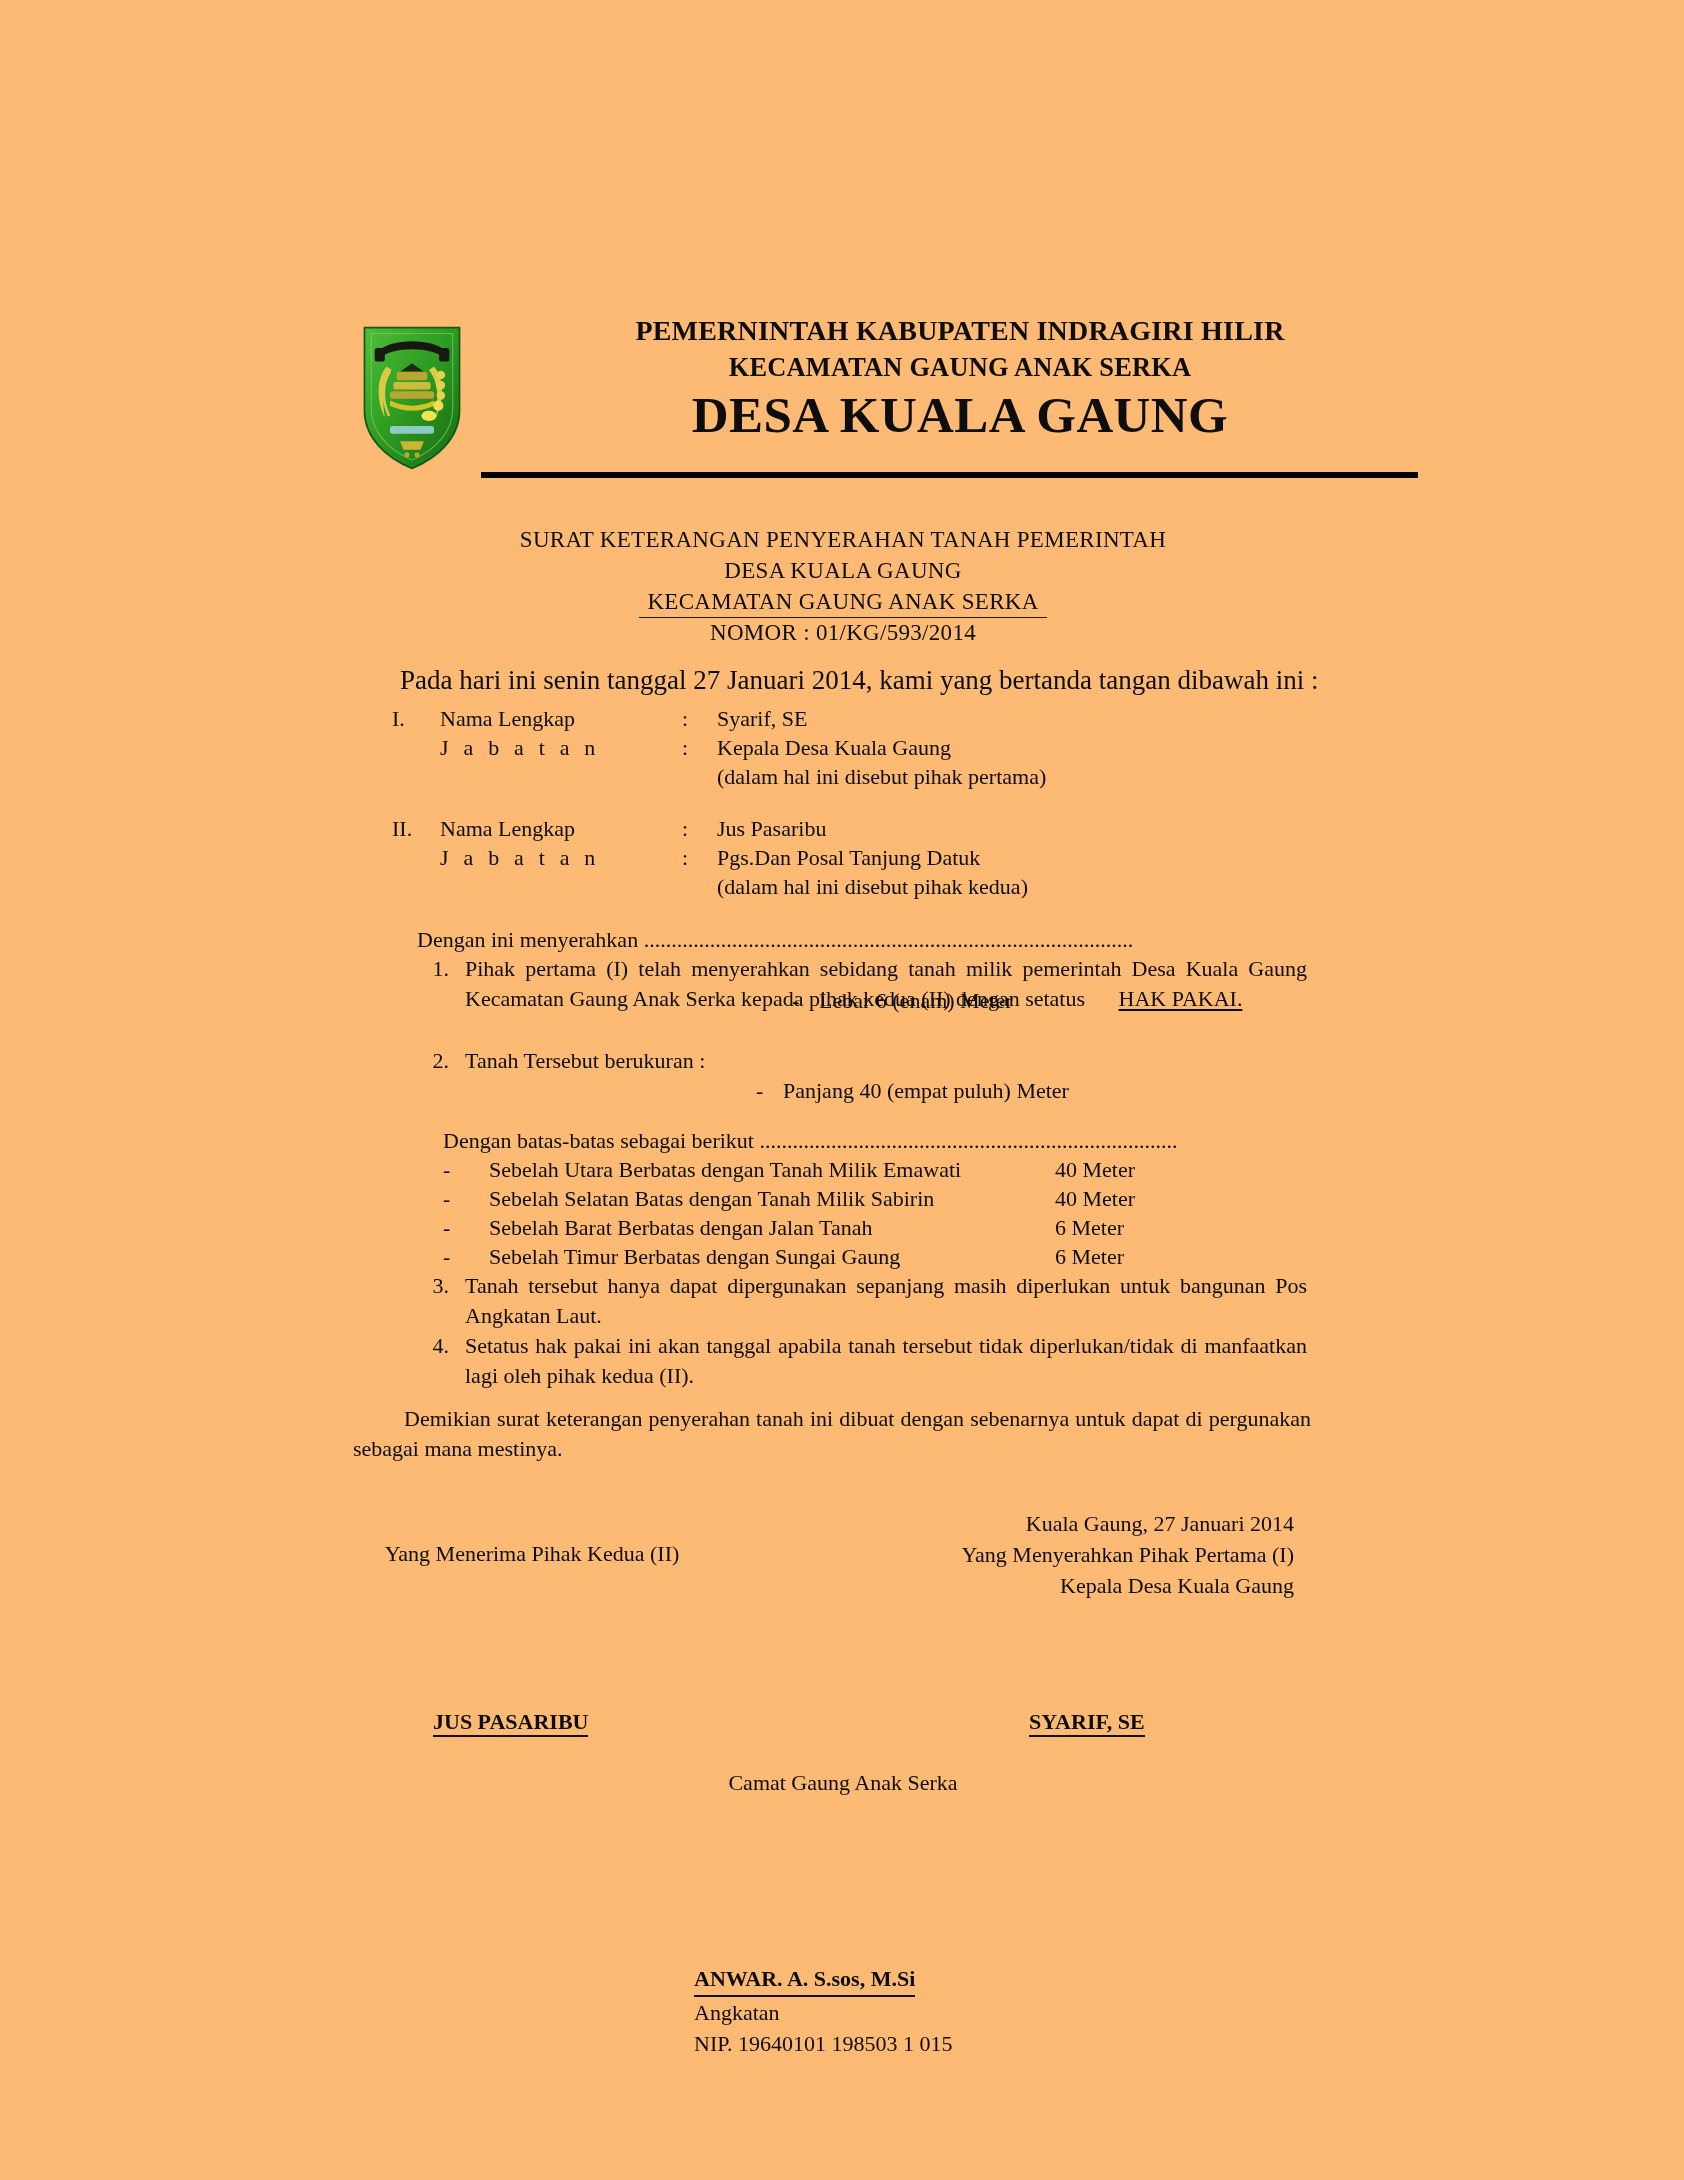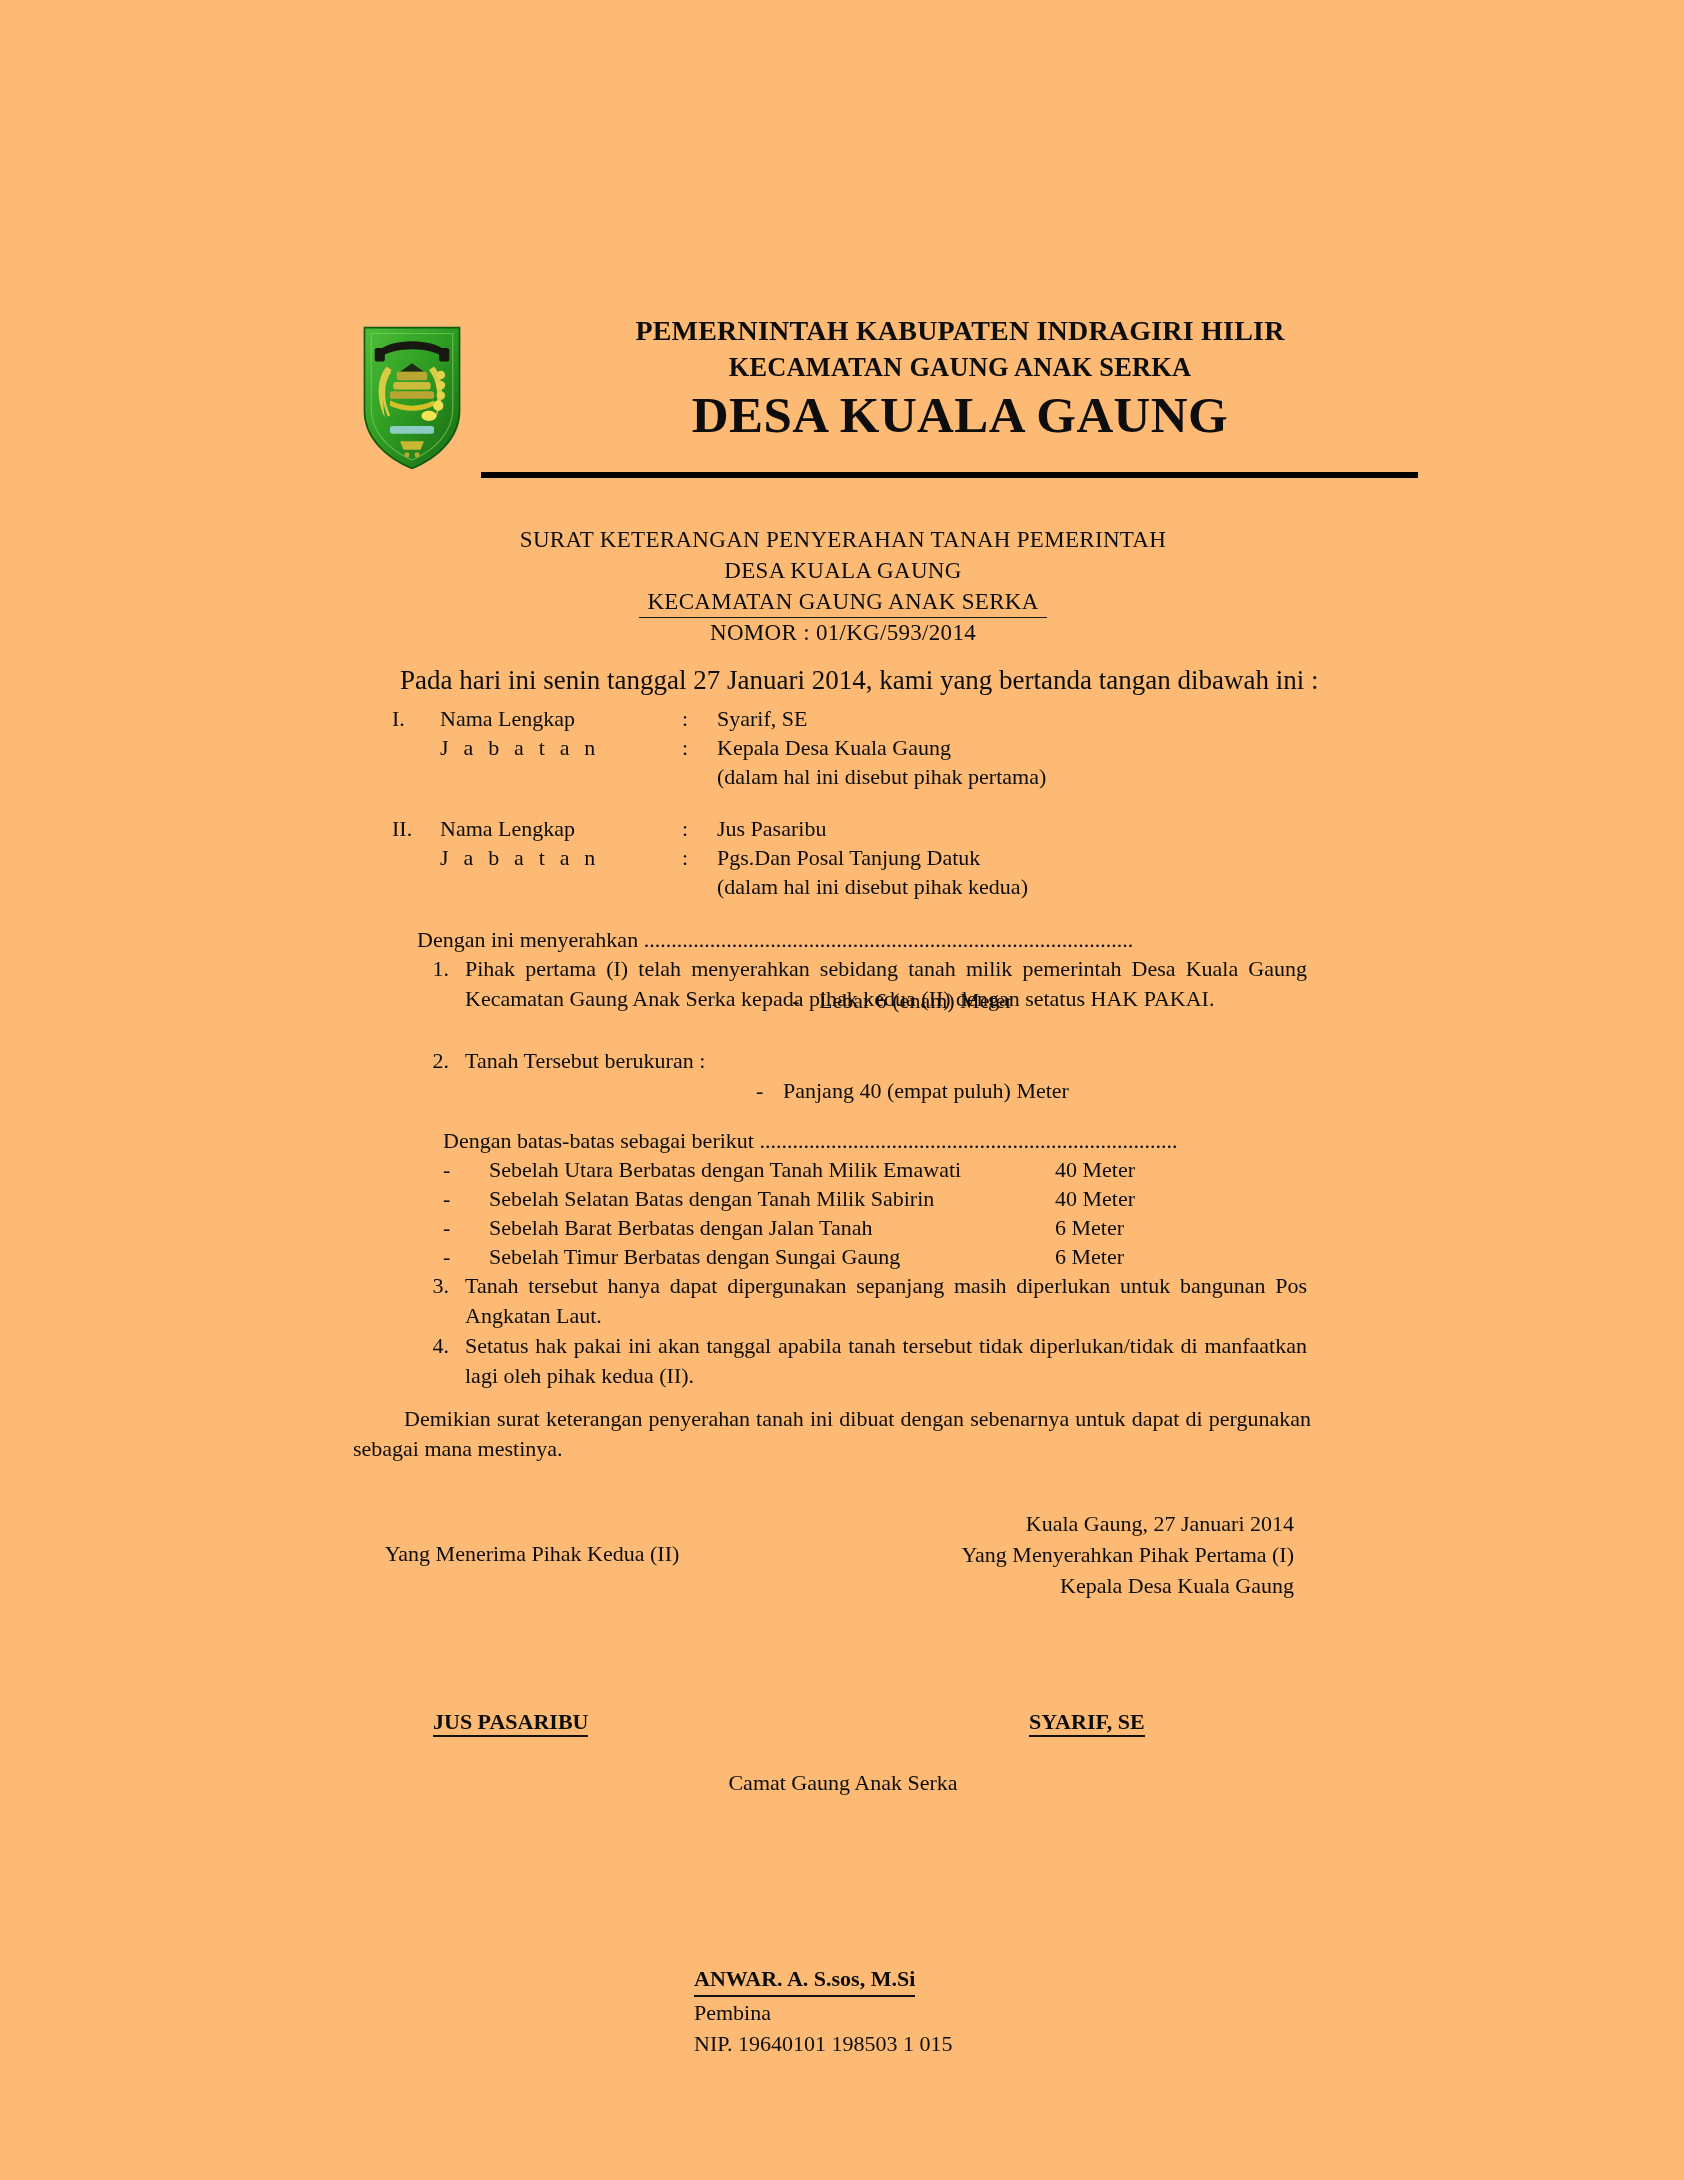--- a/index.html
+++ b/index.html
@@ -163,21 +163,21 @@
     text-align: right;
   }
   .num-item .txt {
     position: absolute;
     left: 48px;
     text-align: justify;
     text-justify: inter-word;
   }
   .num-item .txt.nowrapx { text-align: left; }
 
-  .u { text-underline-offset: 2.6px; }
+  .u { text-decoration: underline; text-underline-offset: 2.6px; margin-left: 28px; }
 
   .item1 { left: 417px; top: 954px; width: 890px; }
   .item1 .txt { width: 842px; }
 
   .item2 { left: 417px; top: 1046px; width: 890px; }
   .item2 .txt { width: 842px; }
   .dashrow {
     position: absolute;
     font-size: 22px;
     line-height: 30px;
@@ -444,18 +444,18 @@
   <div class="sig-name name-right">
     <span>SYARIF, SE</span>
   </div>
 
   <div class="mengetahui">
     <div>Camat Gaung Anak Serka</div>
   </div>
 
   <div class="camat-block">
     <div class="camat-line"><span class="camat-name">ANWAR. A. S.sos, M.Si</span></div>
-    <div class="camat-line">Pembina</div>
+    <div class="camat-line">Angkatan</div>
     <div class="camat-line">NIP. 19640101 198503 1 015</div>
   </div>
 
 </div>
 
 
 </body></html>

